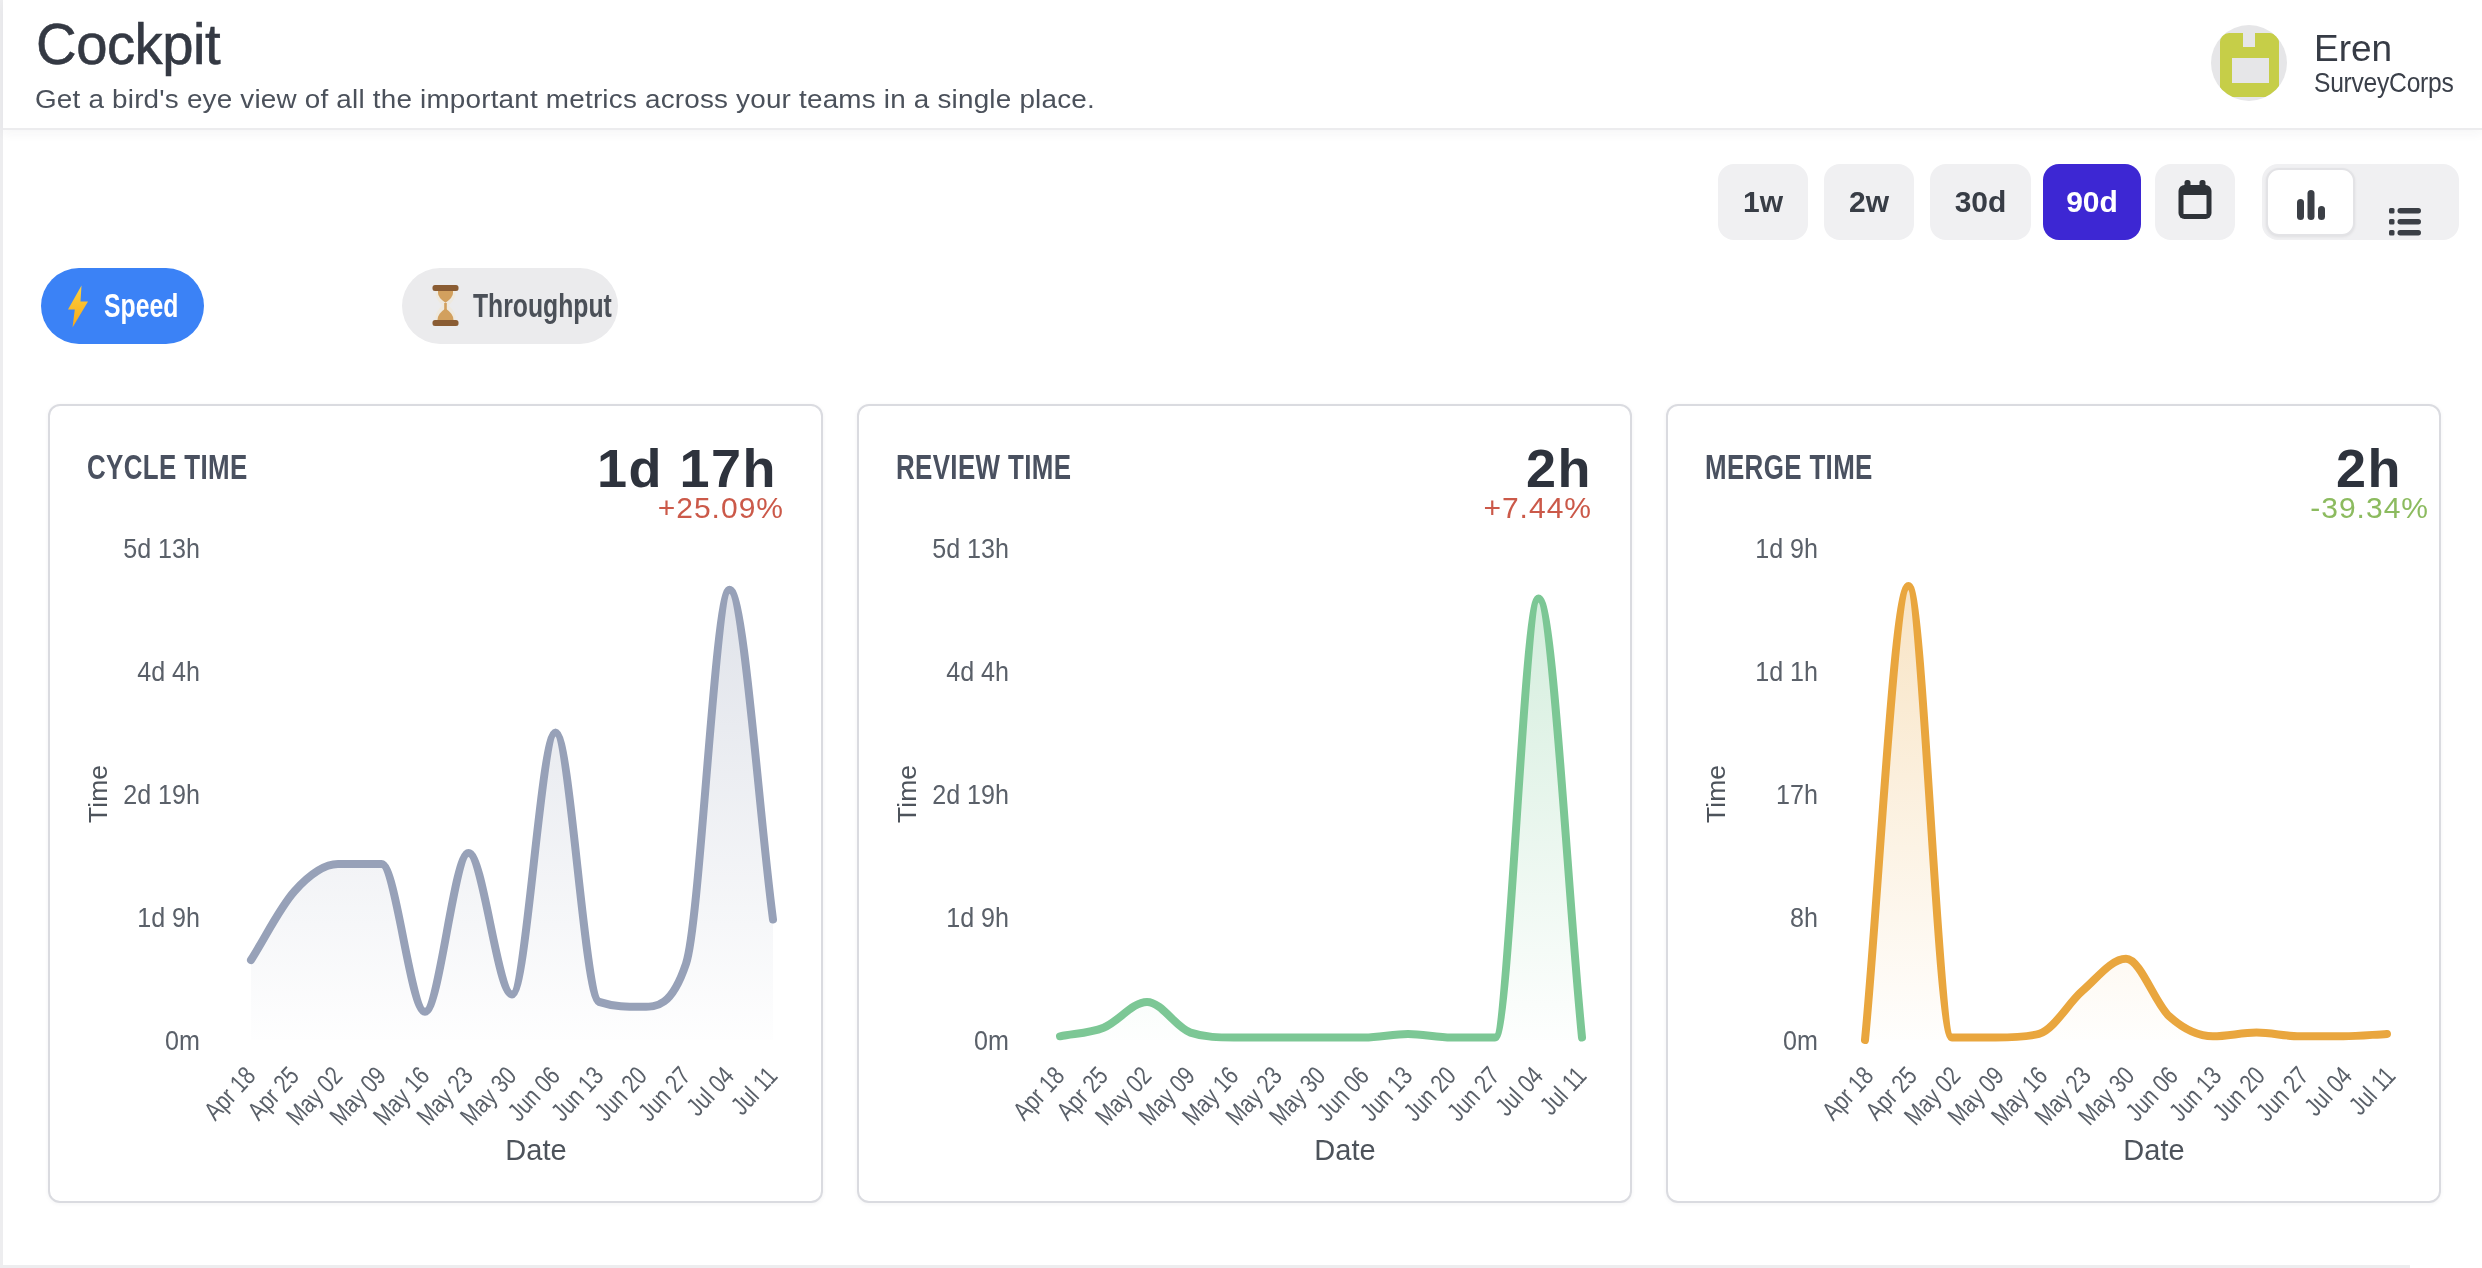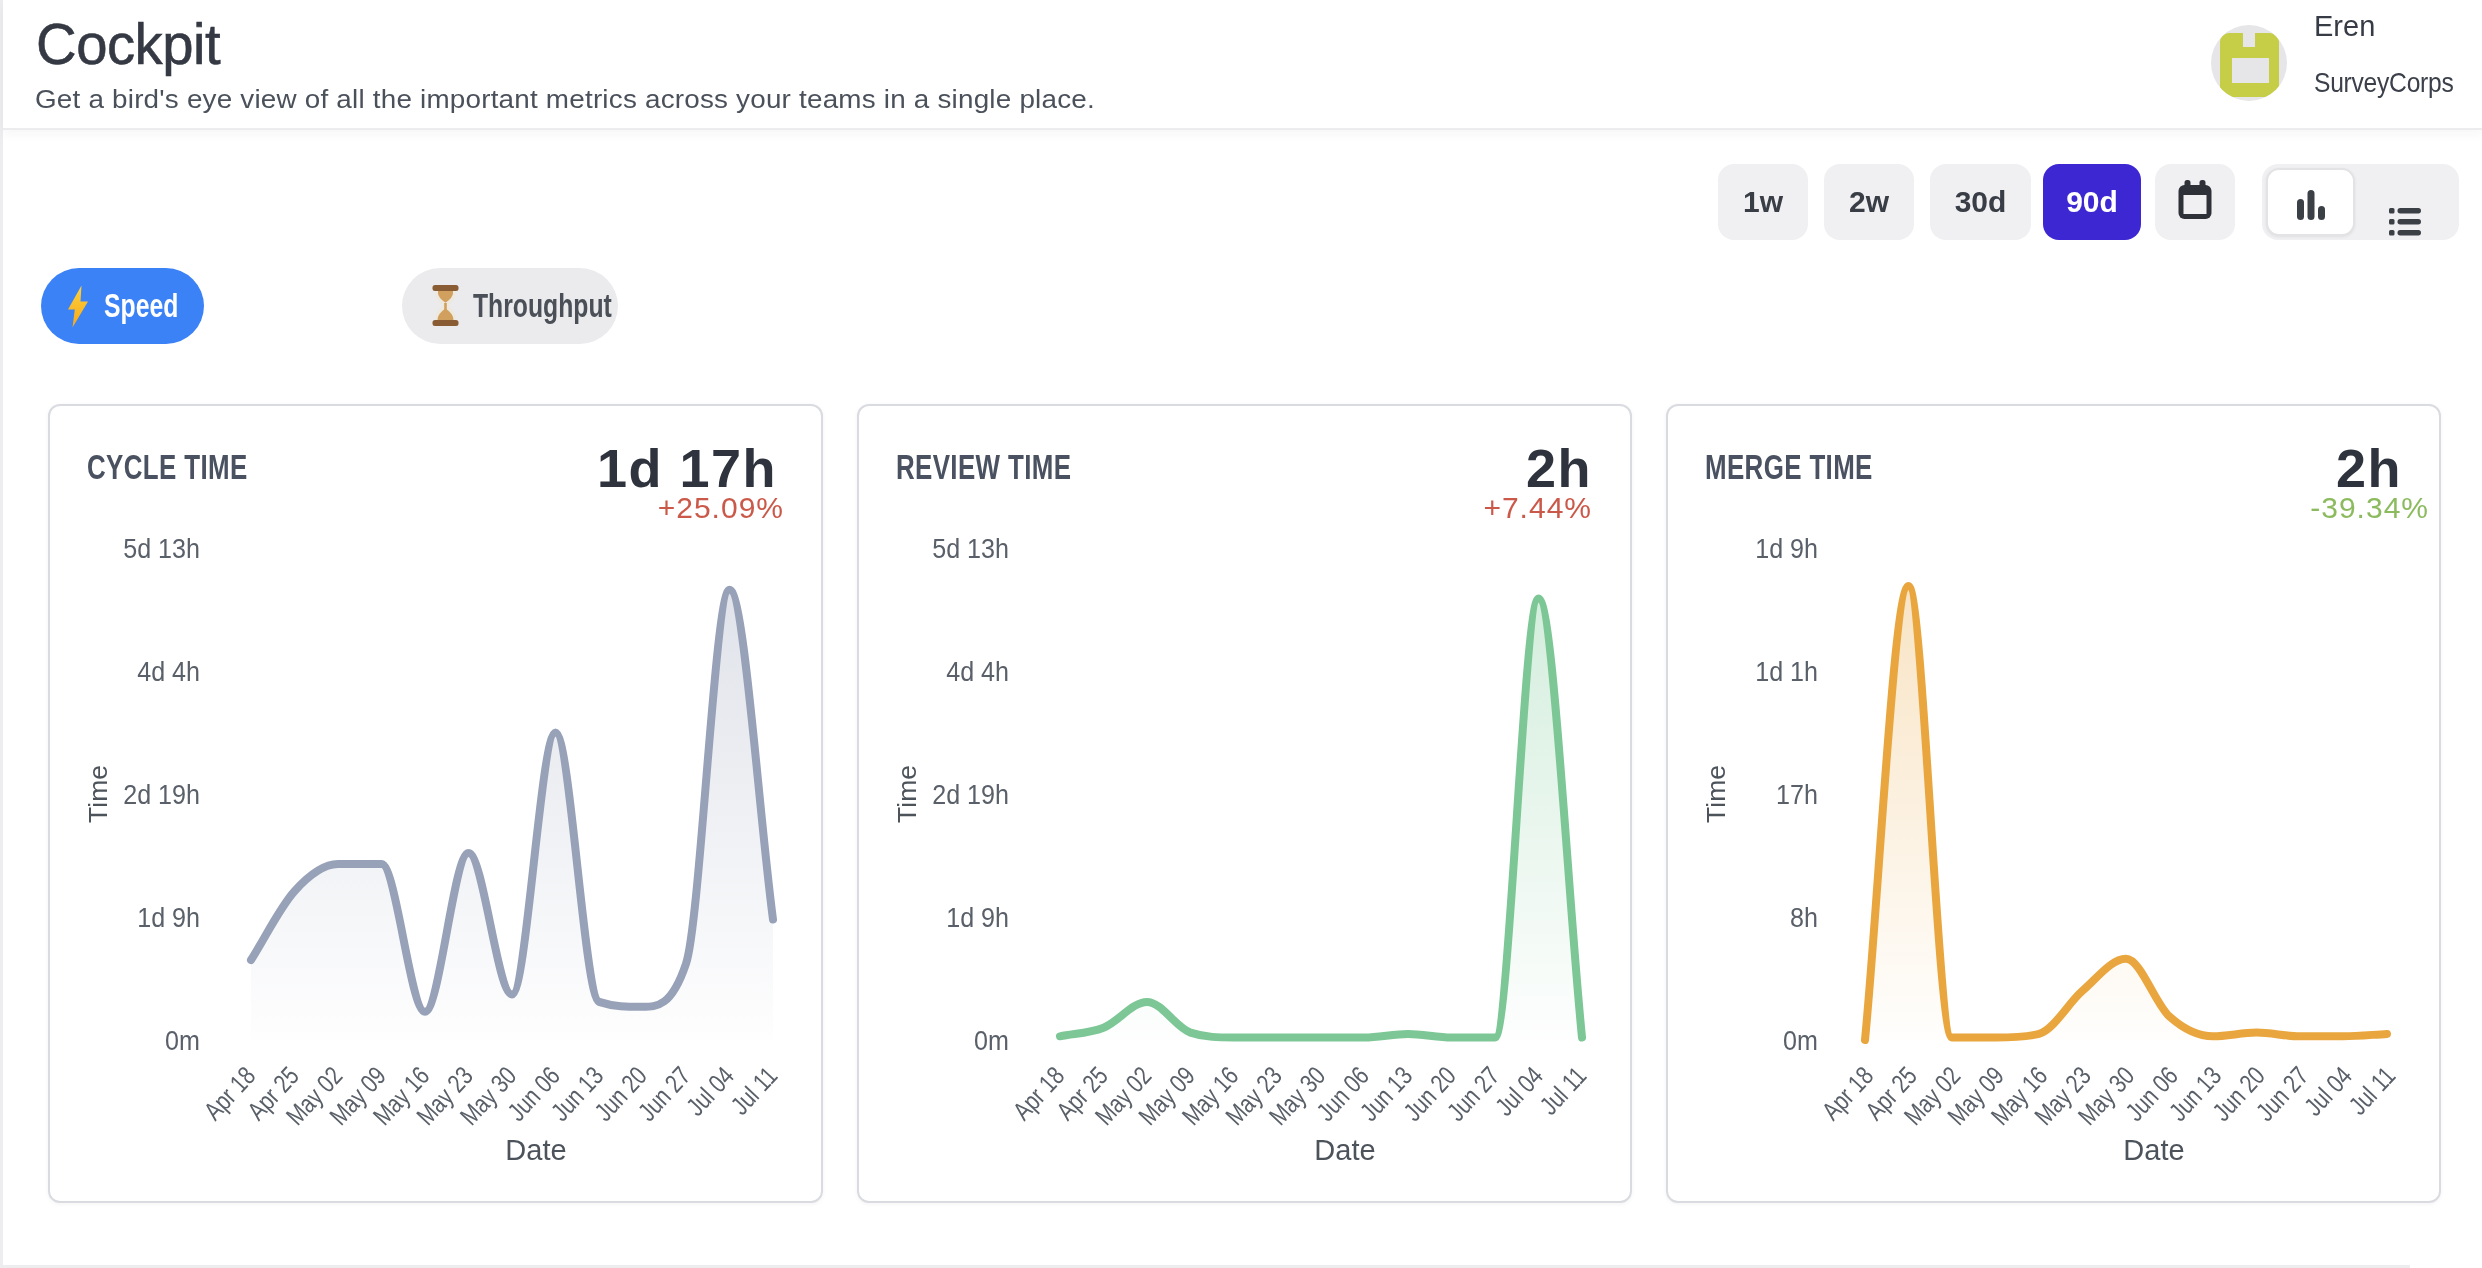--- a/index.html
+++ b/index.html
@@ -3,21 +3,21 @@
 <style>
 * { margin:0; padding:0; box-sizing:border-box; }
 html,body { width:2482px; height:1268px; background:#ffffff; font-family:"Liberation Sans",sans-serif; overflow:hidden; }
 #page { position:relative; width:2410px; height:1268px; background:#fff;
   border-left:3px solid #ededef; border-bottom:3px solid #ededef; }
 .header { position:absolute; left:0; top:0; width:2479px; height:130px; background:#fff;
   border-bottom:2px solid #ececee; box-shadow:0 4px 10px rgba(50,50,70,0.045); }
 .h-title { position:absolute; left:33px; top:11px; font-size:58px; font-weight:400; color:#343943; letter-spacing:-0.5px; -webkit-text-stroke:0.6px #343943; line-height:1.15; transform:scaleX(0.97); transform-origin:left; }
 .h-sub { position:absolute; left:32px; top:84px; font-size:26px; color:#4b515b; letter-spacing:0.2px; transform:scaleX(1.07); transform-origin:left; }
 .avatar { position:absolute; left:2208px; top:25px; width:76px; height:76px; }
-.u-name { position:absolute; left:2311px; top:12px; font-size:29px; color:#363b45; line-height:1; }
+.u-name { position:absolute; left:2311px; top:30px; font-size:37px; color:#363b45; line-height:1; }
 .u-org { position:absolute; left:2311px; top:69px; font-size:28px; color:#3b404a; letter-spacing:-0.3px; transform:scaleX(0.88); transform-origin:left; line-height:1; }
 
 .btn { position:absolute; top:164px; height:76px; background:#f0f0f2; border-radius:16px;
   font-size:30px; font-weight:700; color:#383d46; text-align:center; line-height:76px; }
 .teams { left:1411px; width:291px; }
 .teams .tlabel { position:absolute; left:80px; top:0; line-height:76px; font-size:31px; font-weight:400; letter-spacing:-0.3px; transform:scaleX(0.87); transform-origin:left; }
 .badge { position:absolute; left:167px; top:19px; width:38px; height:38px; border-radius:50%;
   background:#474c55; color:#fff; font-size:25px; font-weight:700; line-height:38px; text-align:center; }
 .b1w { left:1715px; width:90px; }
 .b2w { left:1821px; width:90px; }

